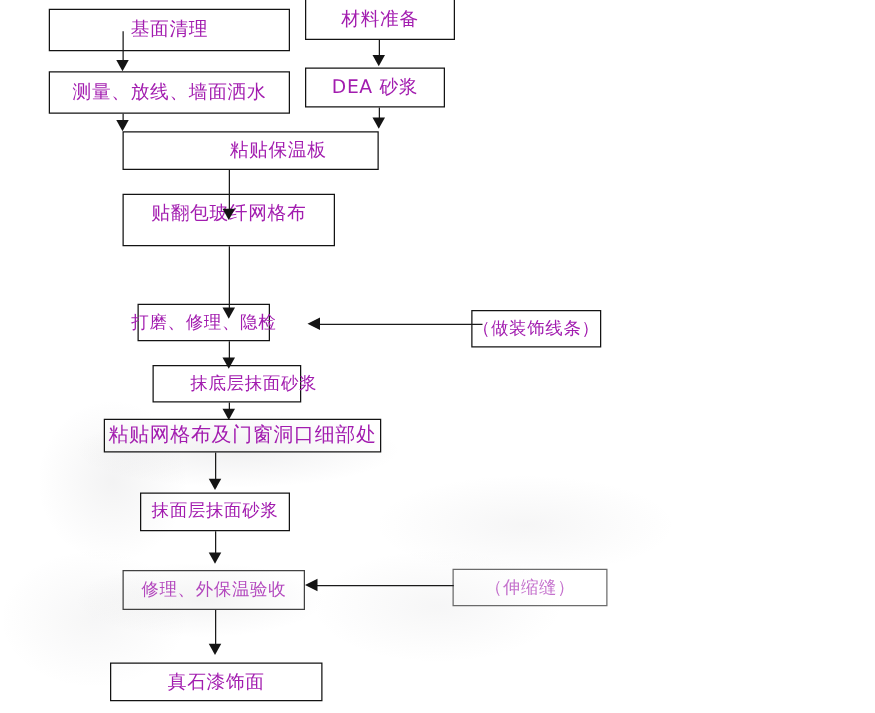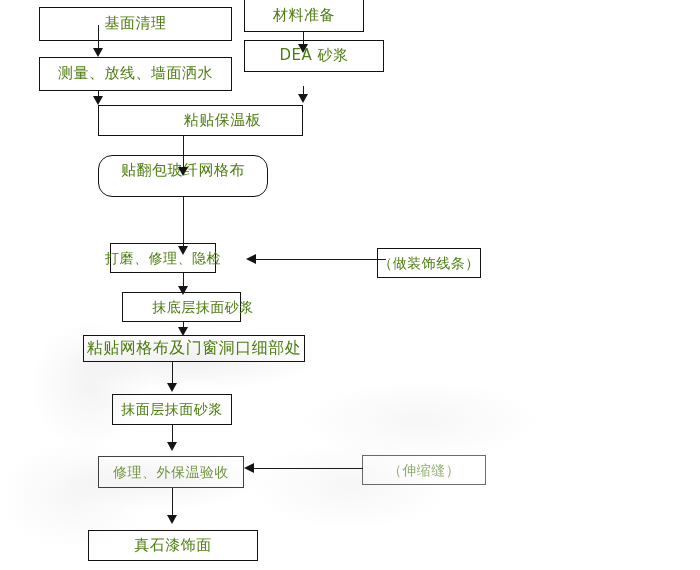--- a/index.html
+++ b/index.html
@@ -26,21 +26,21 @@
   .smudge.s3 { background: radial-gradient(closest-side, rgba(110,110,118,0.10), rgba(110,110,118,0.0)); }
 
   .node {
     position: absolute;
     box-sizing: border-box;
     border: 1px solid #131313;
     background: transparent;
     display: flex;
     align-items: center;
     justify-content: center;
-    color: #4d7c0f;
+    color: #a21caf;
     line-height: 1.05;
     white-space: nowrap;
     letter-spacing: 0.5px;
   }
   .node .label {
     display: block;
     font-size: 15px;
   }
   .node.small .label { font-size: 14px; }
   .node.tiny .label { font-size: 16px; }
@@ -92,29 +92,29 @@
   </div>
 
   <div class="node" style="left:244px; top:-6px; width:120px; height:38px;">
     <span class="label" style="margin-top:5px;">材料准备</span>
   </div>
 
   <div class="node" style="left:39px; top:57px; width:193px; height:34px;">
     <span class="label">测量、放线、墙面洒水</span>
   </div>
 
-  <div class="node" style="left:244px; top:40px; width:140px; height:32px;">
+  <div class="node" style="left:244px; top:54px; width:112px; height:32px;">
     <span class="label">DEA 砂浆</span>
   </div>
 
   <div class="node" style="left:98px; top:105px; width:205px; height:31px;padding-left:44px;">
     <span class="label">粘贴保温板</span>
   </div>
 
-  <div class="node" style="left:98px; top:155px; width:170px; height:42px;border-radius:14px;">
+  <div class="node" style="left:98px; top:155px; width:170px; height:42px;">
     <span class="label" style="margin-bottom:11px;">贴翻包玻纤网格布</span>
   </div>
 
   <div class="node small" style="left:110px; top:243px; width:106px; height:30px;">
     <span class="label">打磨、修理、隐检</span>
   </div>
 
   <div class="node small" style="left:377px; top:248px; width:104px; height:30px;">
     <span class="label">（做装饰线条）</span>
   </div>

